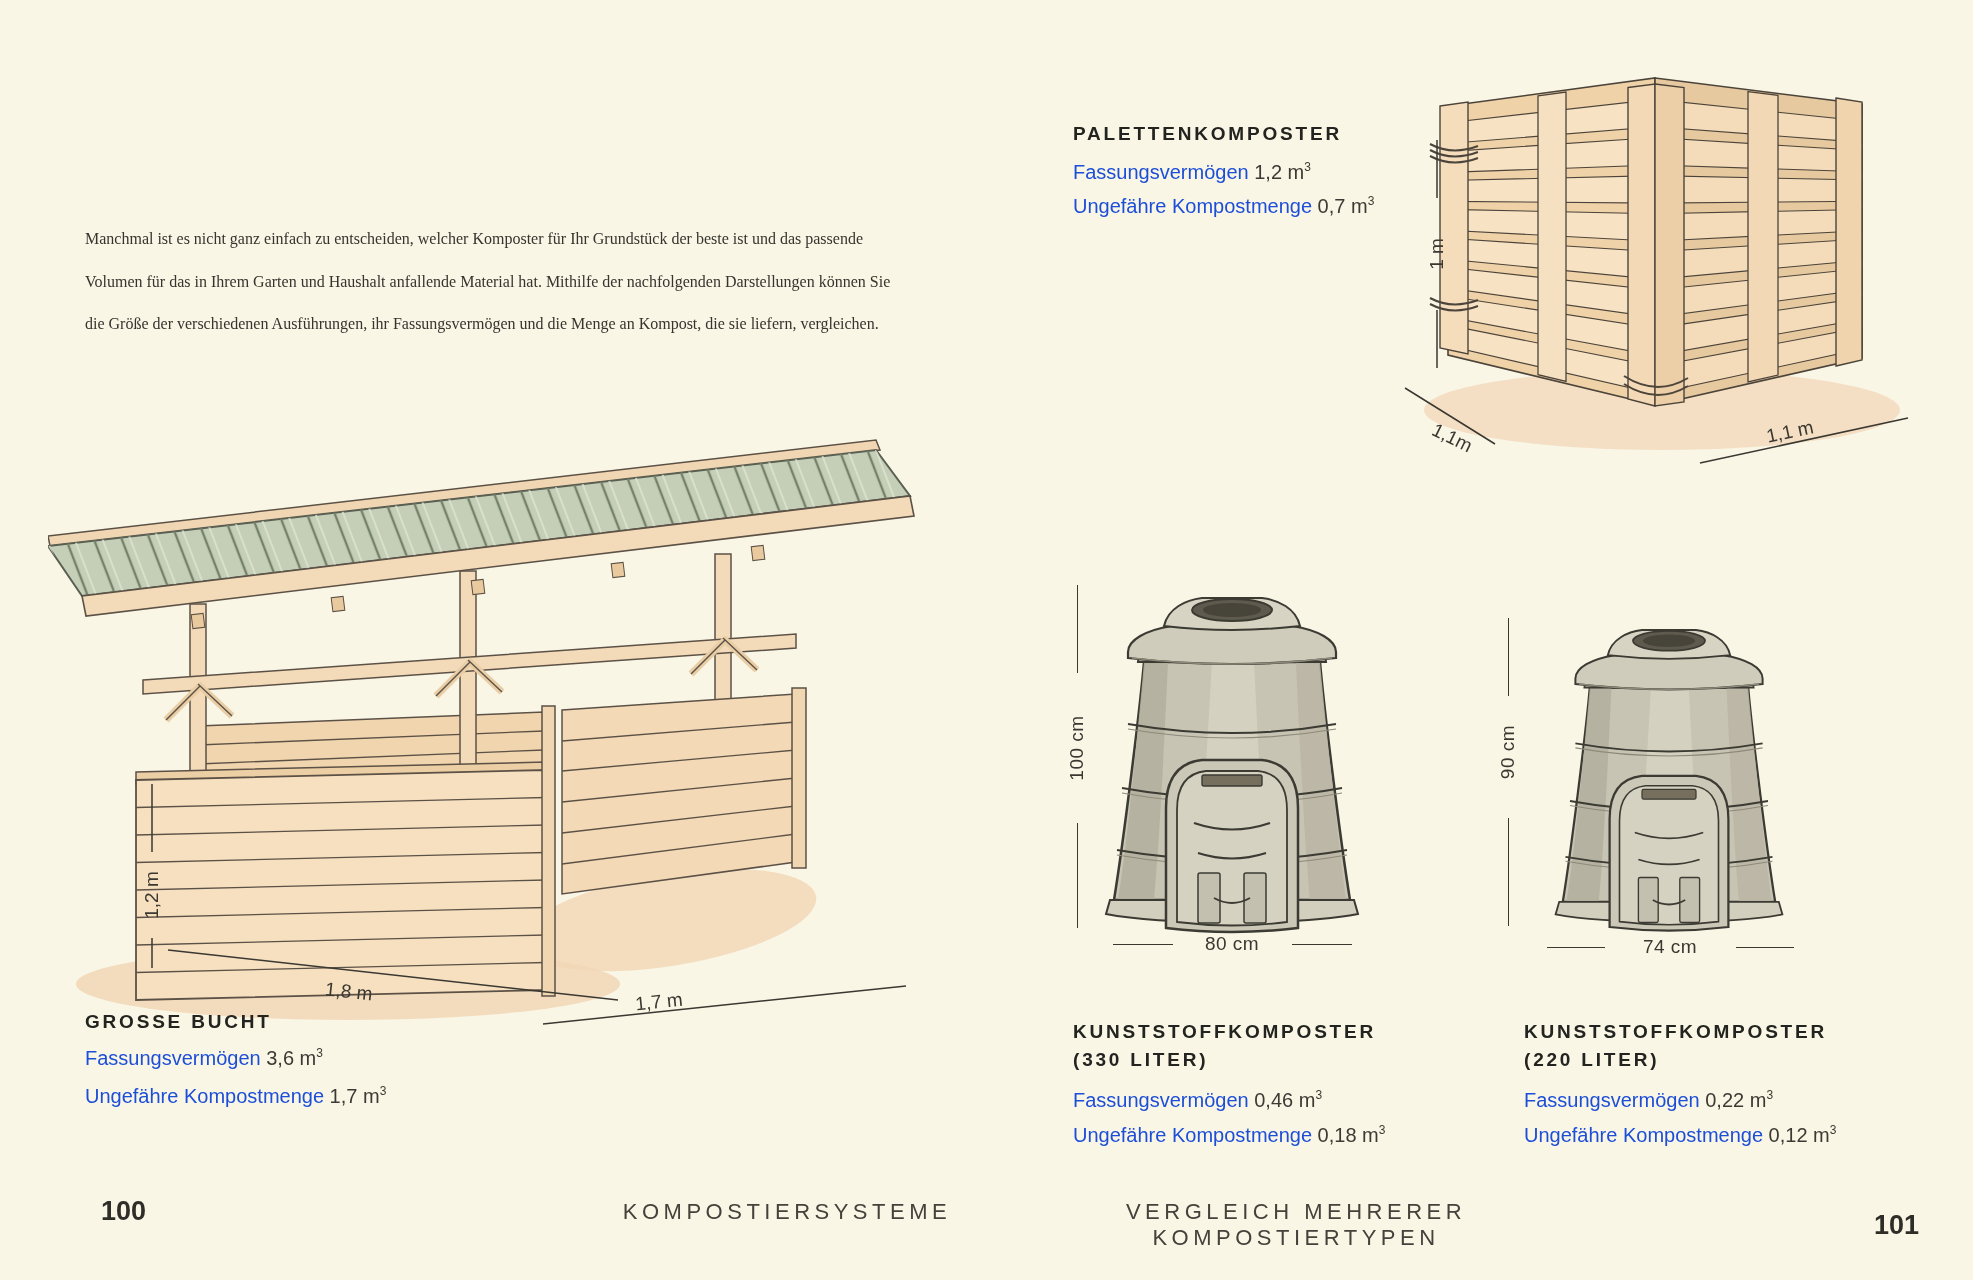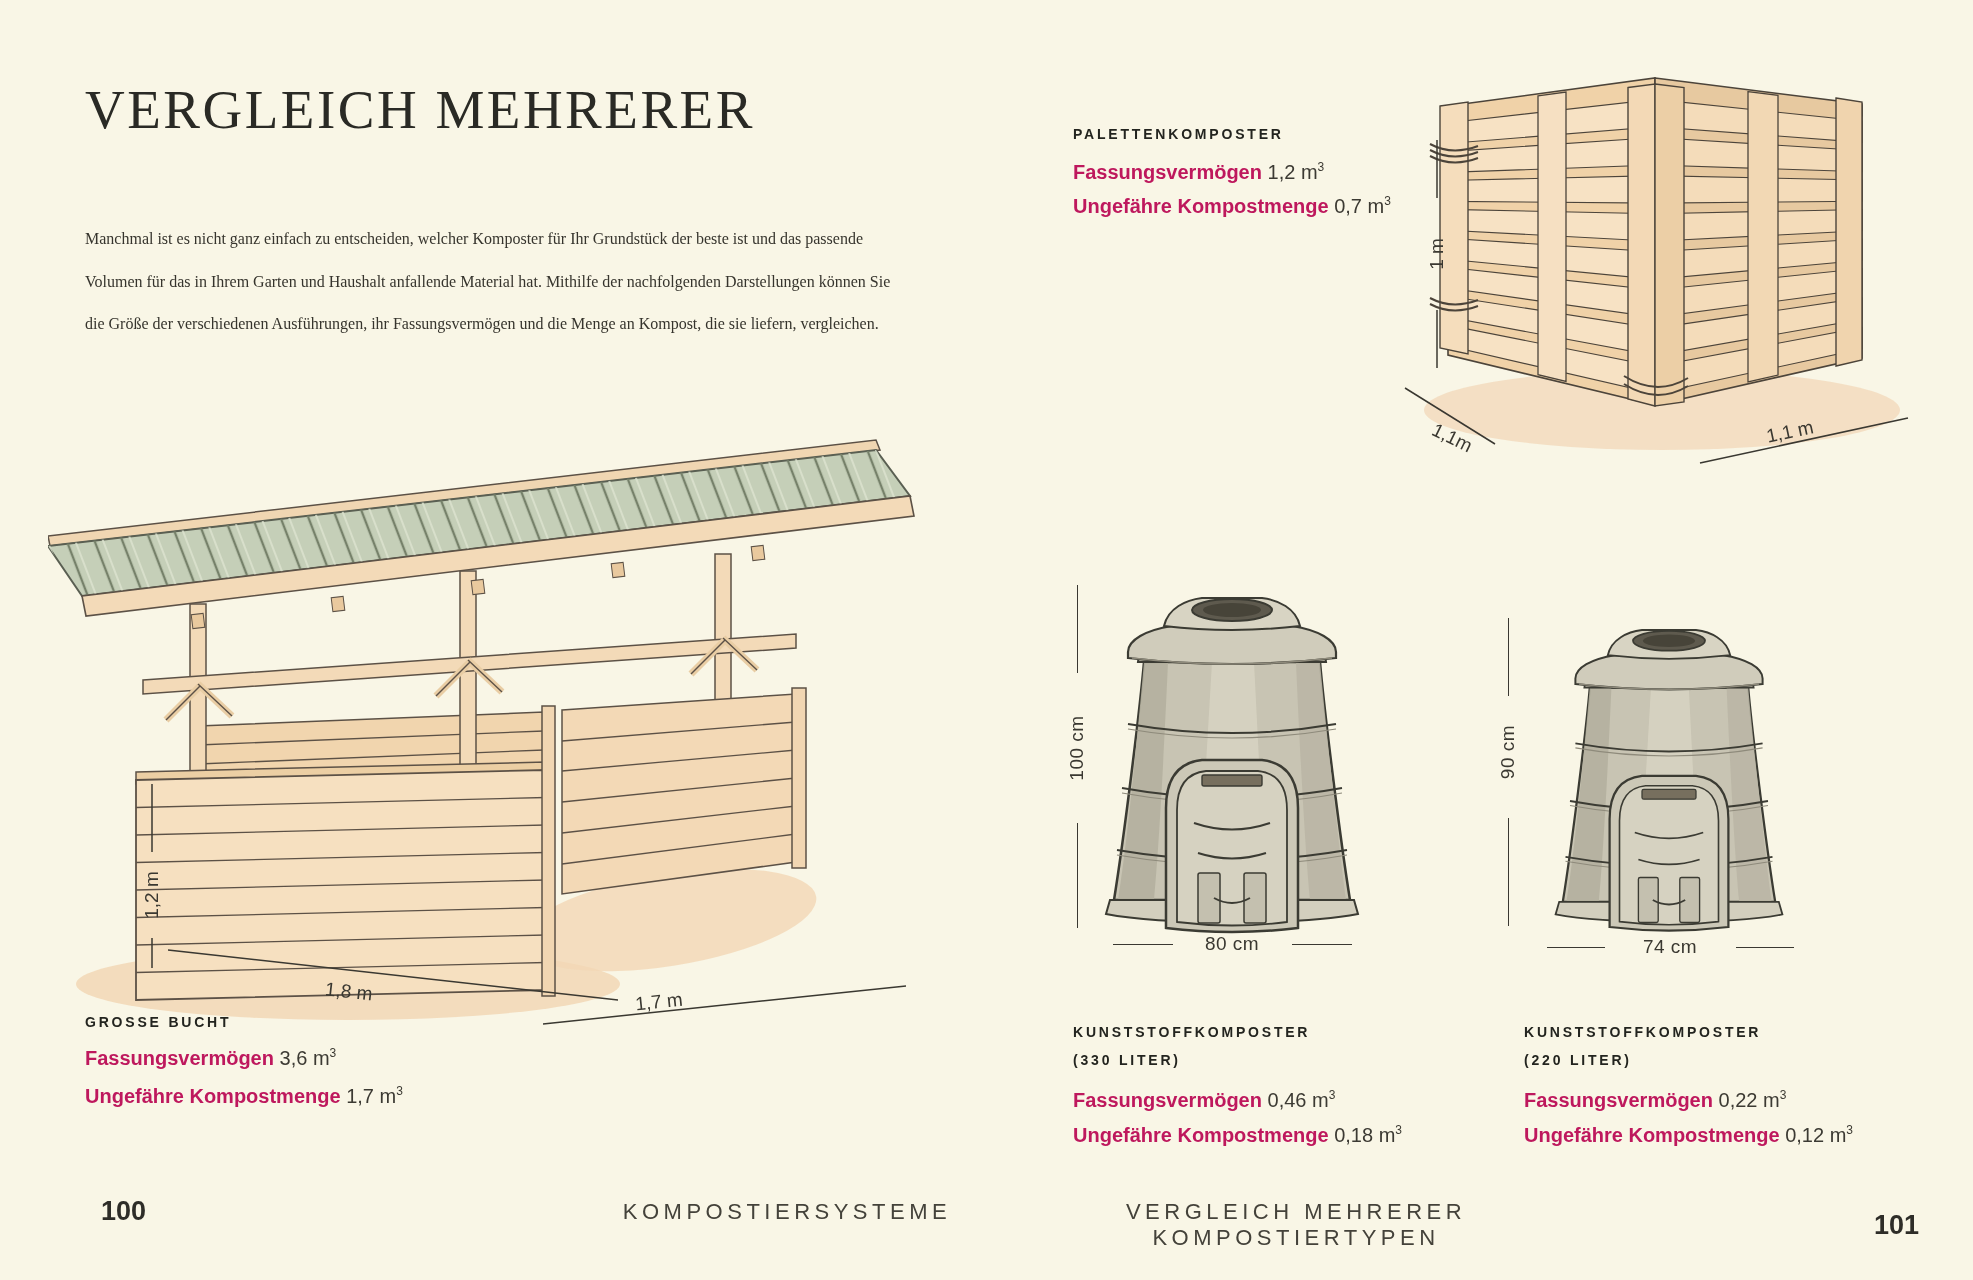--- a/index.html
+++ b/index.html
@@ -3,40 +3,39 @@
 <meta charset="utf-8">
 <style>
   html,body{margin:0;padding:0;}
   body{width:1973px;height:1280px;position:relative;overflow:hidden;
        background:#f9f6e6;font-family:"Liberation Sans",sans-serif;}
   .abs{position:absolute;}
   .serif{font-family:"Liberation Serif","DejaVu Serif",serif;}
   .sans{font-family:"Liberation Sans","DejaVu Sans",sans-serif;}
   .title{font-size:55px;line-height:64px;letter-spacing:2.5px;color:#2a2a25;font-weight:400;}
   .intro{font-size:16px;line-height:42.5px;color:#36342d;width:812px;}
-  .h-caption{font-weight:700;font-size:14px;letter-spacing:2.8px;color:#23241f;line-height:28px;}
+  .h-caption{font-weight:700;font-size:19px;letter-spacing:2.8px;color:#23241f;line-height:28px;}
   .spec{font-size:20px;color:#2e2d28;line-height:24px;}
-  .spec b{font-weight:700;color:#be185d;}
+  .spec b{font-weight:400;color:#1d4ed8;}
   .spec .val{font-weight:400;color:#3c3a33;}
   .spec sup{font-size:12px;vertical-align:super;line-height:0;}
   .dim-label{font-size:19px;color:#3a3831;letter-spacing:0.5px;white-space:nowrap;}
   .vseg{width:0;border-left:1.5px solid #3a3831;}
   .hseg{height:0;border-top:1.5px solid #3a3831;}
   .vlabel{width:84px;height:22px;display:flex;align-items:center;justify-content:center;
           transform:rotate(-90deg);}
   .footer-text{font-size:22px;letter-spacing:4.5px;color:#44423a;}
   .pagenum{font-size:27px;font-weight:700;color:#2e2d28;margin-left:16px;}
   .ctr{text-align:center;}
   svg text{font-family:"Liberation Sans","DejaVu Sans",sans-serif;fill:#3a3831;}
 </style>
 </head>
 <body>
 
 <div class="abs serif title" style="left:85px;top:78px;">
-  <div>VERGLEICH MEHRERER</div>
 </div>
 
 <div class="abs serif intro" style="left:85px;top:218px;">Manchmal ist es nicht ganz einfach zu entscheiden, welcher Komposter für Ihr Grundstück der beste ist und das passende Volumen für das in Ihrem Garten und Haushalt anfallende Material hat. Mithilfe der nachfolgenden Darstellungen können Sie die Größe der verschiedenen Ausführungen, ihr Fassungsvermögen und die Menge an Kompost, die sie liefern, vergleichen.</div>
 
 <svg class="abs" style="left:48px;top:428px;" width="870" height="630" viewBox="0 0 870 630">
   <defs>
     <pattern id="corr" width="26" height="26" patternUnits="userSpaceOnUse" patternTransform="rotate(-21)">
       <line x1="3" y1="-5" x2="3" y2="31" stroke="#76816a" stroke-width="2.4"></line>
       <line x1="11" y1="-5" x2="11" y2="31" stroke="#dde4d0" stroke-width="1.6"></line>
     </pattern>

